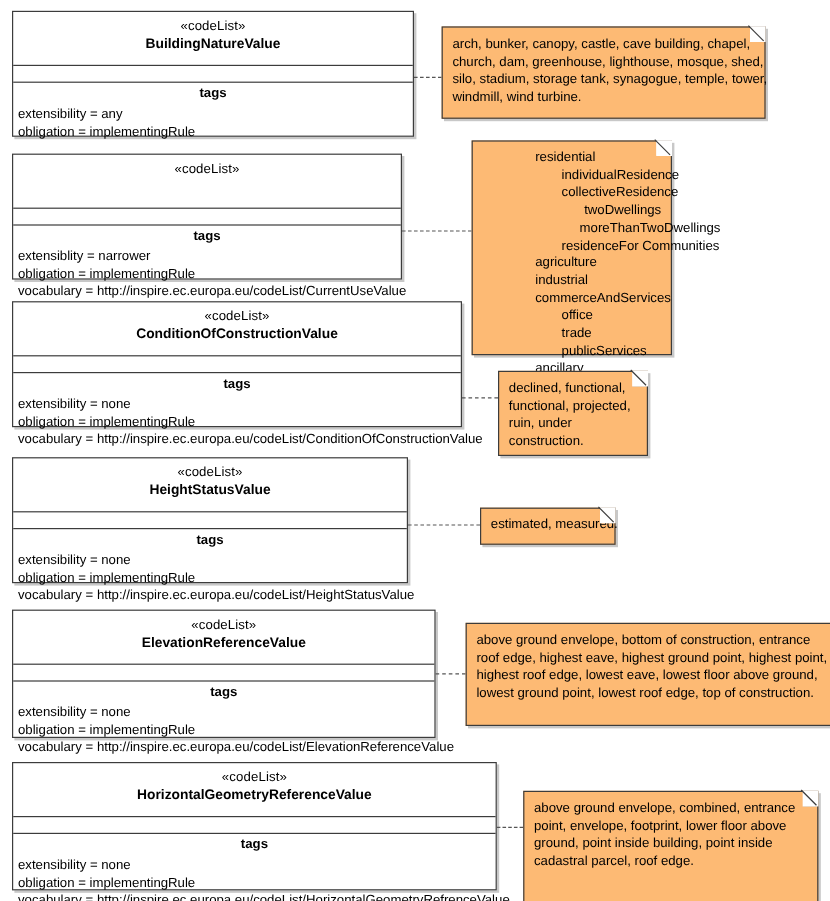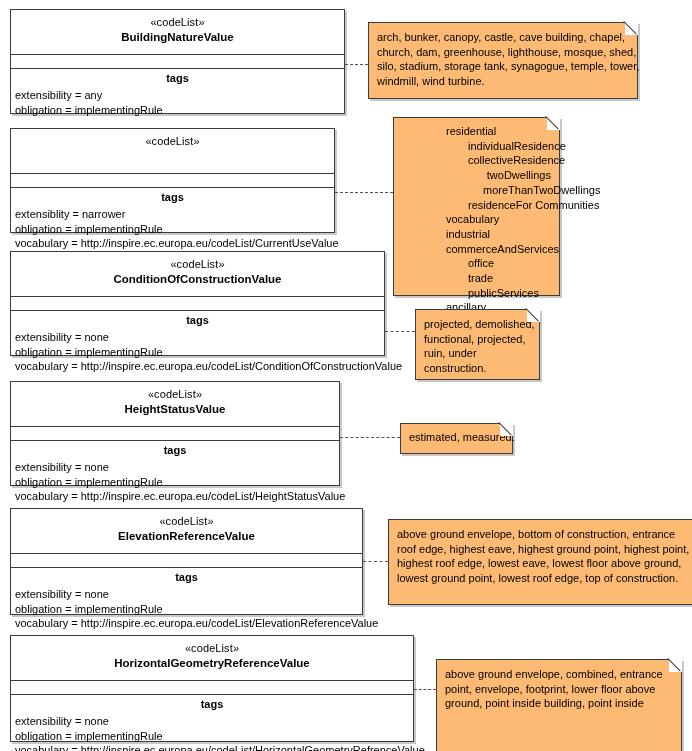--- a/index.html
+++ b/index.html
@@ -184,21 +184,21 @@
 <div class="uml-note" style="left:393px; top:117px; width:167px; height:179px;">
   <div class="note-fold-shade"></div>
   <div class="note-fold"></div>
   <div class="note-line-list">
     <div class="nl">residential</div>
     <div class="nl ind1">individualResidence</div>
     <div class="nl ind1">collectiveResidence</div>
     <div class="nl ind2">twoDwellings</div>
     <div class="nl ind2">moreThanTwoDwellings</div>
     <div class="nl ind1">residenceFor Communities</div>
-    <div class="nl">vocabulary</div>
+    <div class="nl">agriculture</div>
     <div class="nl">industrial</div>
     <div class="nl">commerceAndServices</div>
     <div class="nl ind1">office</div>
     <div class="nl ind1">trade</div>
     <div class="nl ind1">publicServices</div>
     <div class="nl">ancillary</div>
   </div>
 </div>
 
 <div class="uml-class" style="left:10px; top:251px; width:375px; height:105px;">
@@ -214,21 +214,21 @@
     <div class="tag-row">vocabulary = http://inspire.ec.europa.eu/codeList/ConditionOfConstructionValue</div>
   </div>
 </div>
 
 <div class="connector" style="left:385px; top:331px; width:30px;"></div>
 
 <div class="uml-note" style="left:415px; top:309px; width:125px; height:71px;">
   <div class="note-fold-shade"></div>
   <div class="note-fold"></div>
   <div class="note-body">
-    <div class="nl">projected, demolished,</div>
+    <div class="nl">declined, functional,</div>
     <div class="nl">functional, projected,</div>
     <div class="nl">ruin, under</div>
     <div class="nl">construction.</div>
   </div>
 </div>
 
 <div class="uml-class" style="left:10px; top:381px; width:330px; height:105px;">
   <div class="compartment cmp-header" style="height:45px;">
     <span class="stereotype">«codeList»</span>
     <span class="class-name">HeightStatusValue</span>
@@ -295,14 +295,15 @@
 
 <div class="connector" style="left:414px; top:689px; width:22px;"></div>
 
 <div class="uml-note" style="left:436px; top:659px; width:246px; height:93px;">
   <div class="note-fold-shade"></div>
   <div class="note-fold"></div>
   <div class="note-body">
     <div class="nl">above ground envelope, combined, entrance</div>
     <div class="nl">point, envelope, footprint, lower floor above</div>
     <div class="nl">ground, point inside building, point inside</div>
+    <div class="nl">cadastral parcel, roof edge.</div>
   </div>
 </div>
 
 </body></html>

